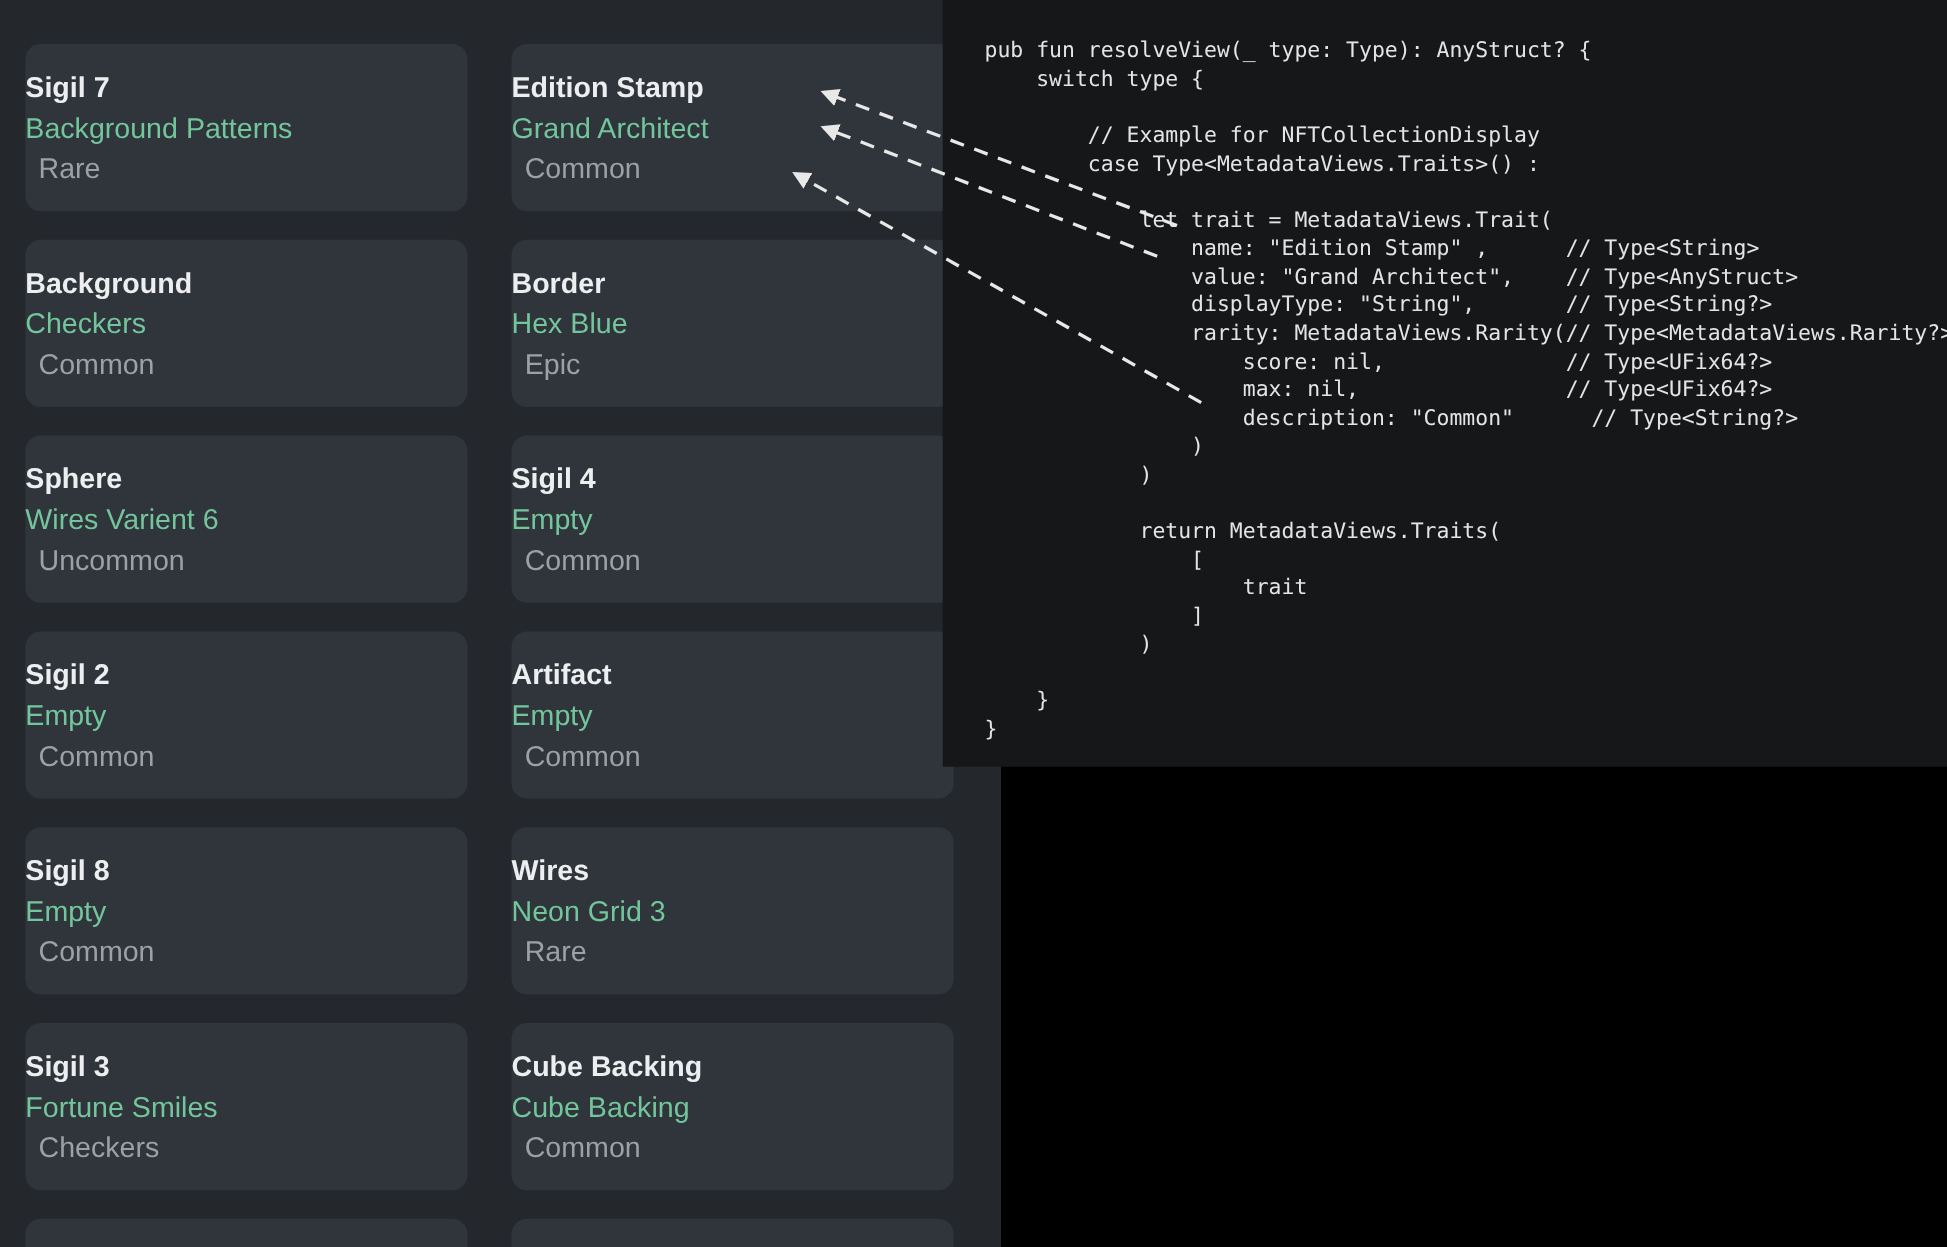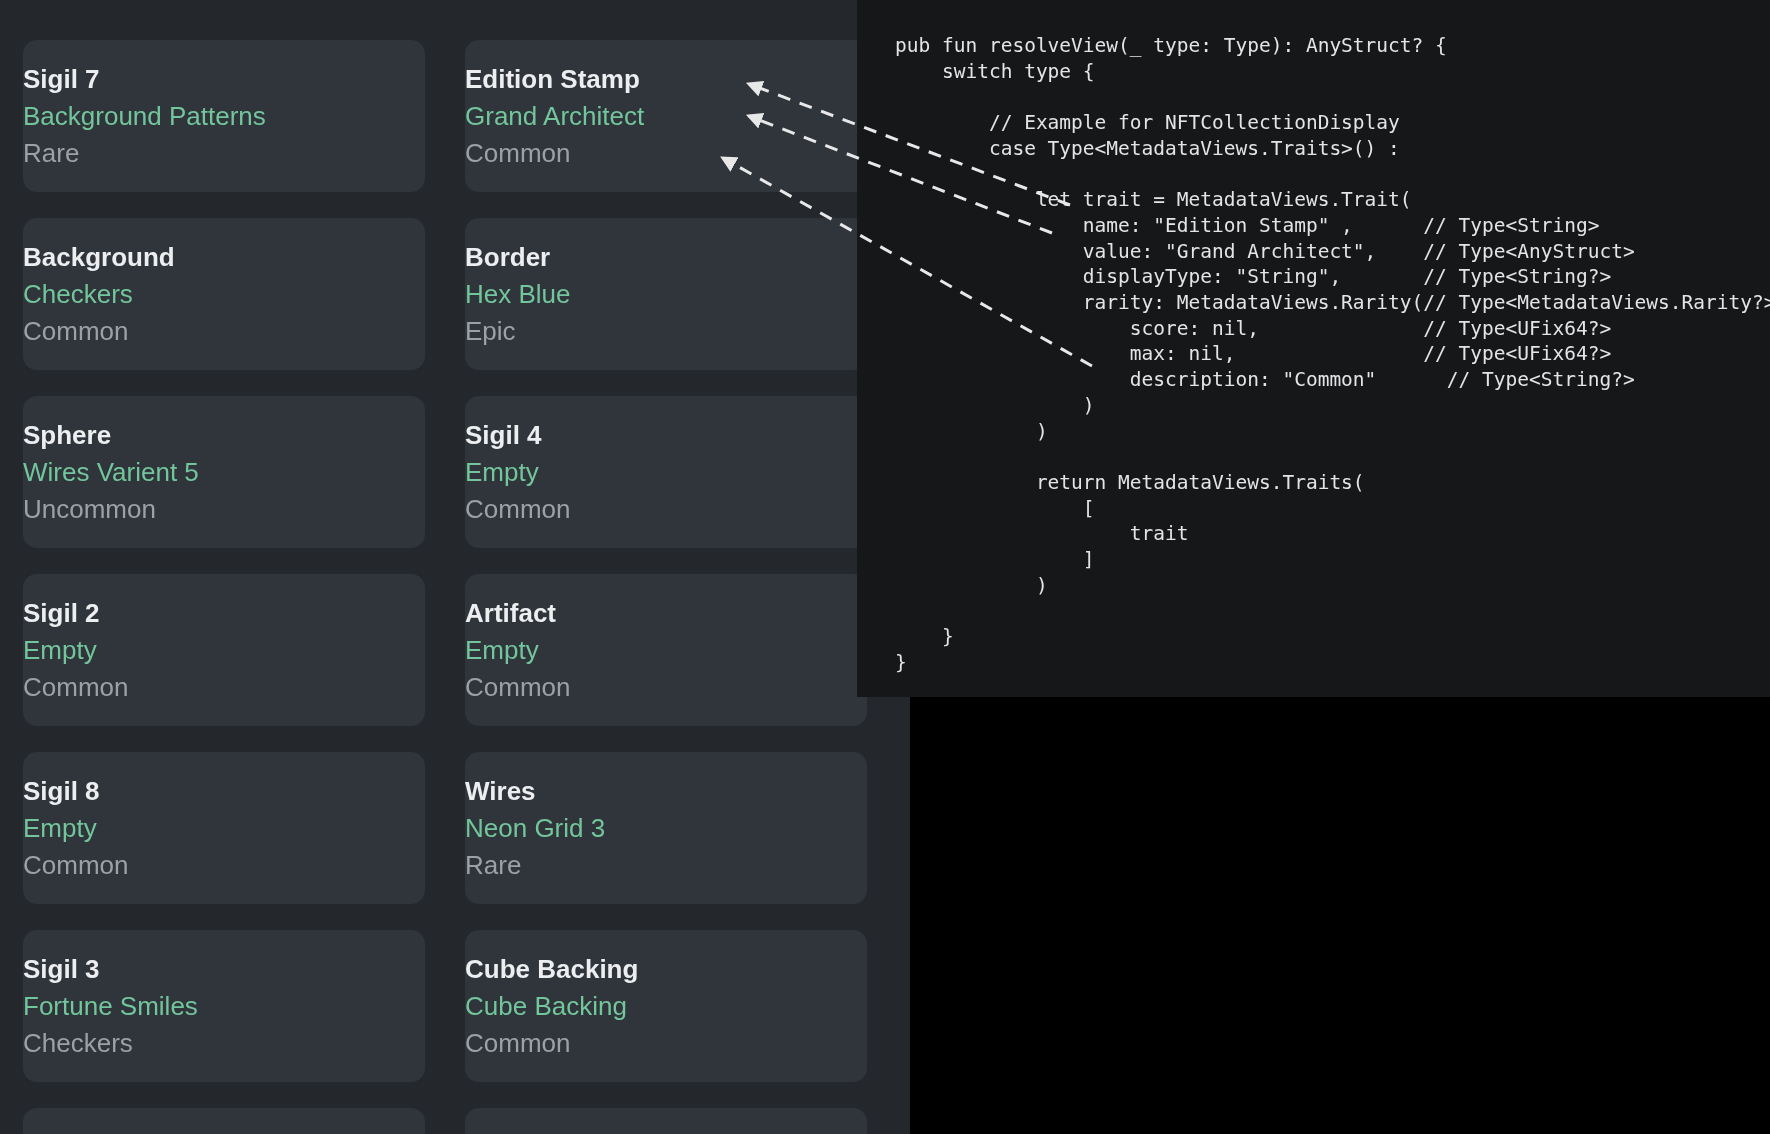--- a/index.html
+++ b/index.html
@@ -43,20 +43,21 @@
     display: block;
     font-size: 26px;
     line-height: 37px;
     color: #73c69c;
   }
   .trait-rarity {
     display: block;
     font-size: 26px;
     line-height: 37px;
     color: #9da0a6;
+    padding-left: 12px;
   }
   .code-panel {
     position: absolute;
     left: 857px; top: 0;
     width: 913px; height: 697px;
     background: #161718;
     z-index: 10;
   }
   .code-panel pre {
     margin: 16px;
@@ -93,21 +94,21 @@
         <span class="trait-value">Checkers</span>
         <span class="trait-rarity">Common</span>
       </div>
       <div class="trait-card">
         <span class="trait-title">Border</span>
         <span class="trait-value">Hex Blue</span>
         <span class="trait-rarity">Epic</span>
       </div>
       <div class="trait-card">
         <span class="trait-title">Sphere</span>
-        <span class="trait-value">Wires Varient 5</span>
+        <span class="trait-value">Wires Varient 6</span>
         <span class="trait-rarity">Uncommon</span>
       </div>
       <div class="trait-card">
         <span class="trait-title">Sigil 4</span>
         <span class="trait-value">Empty</span>
         <span class="trait-rarity">Common</span>
       </div>
       <div class="trait-card">
         <span class="trait-title">Sigil 2</span>
         <span class="trait-value">Empty</span>

